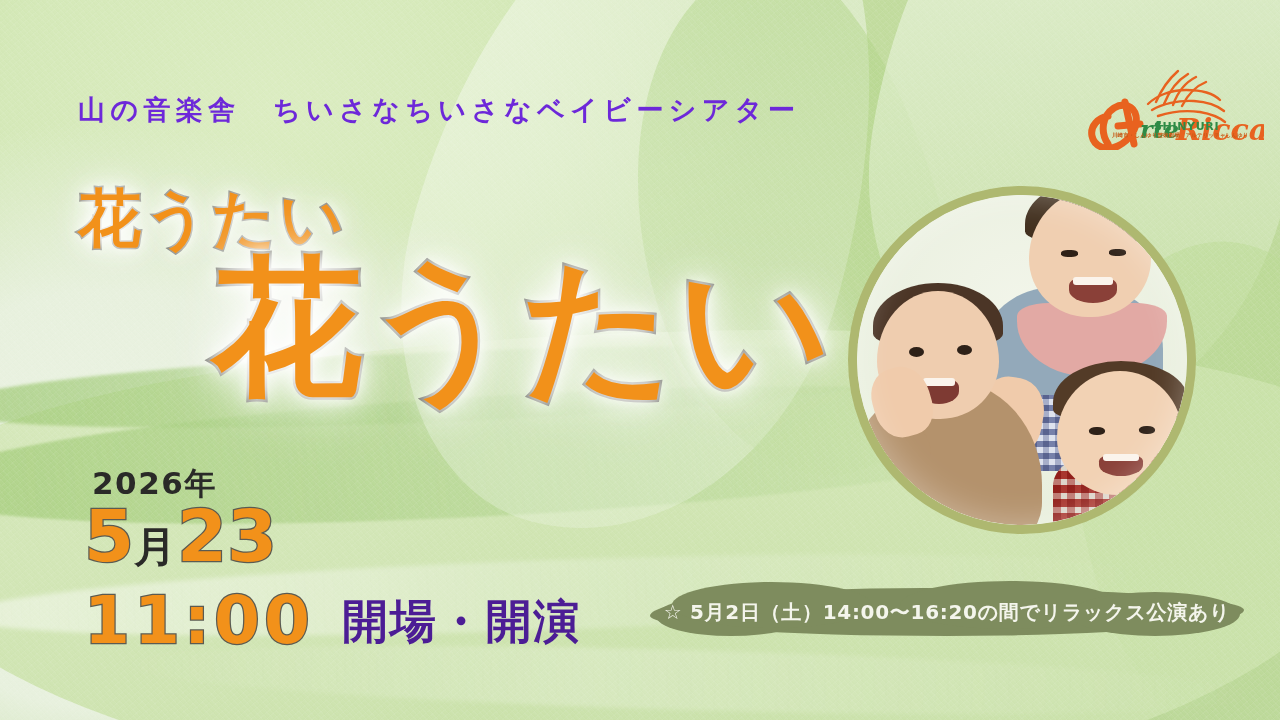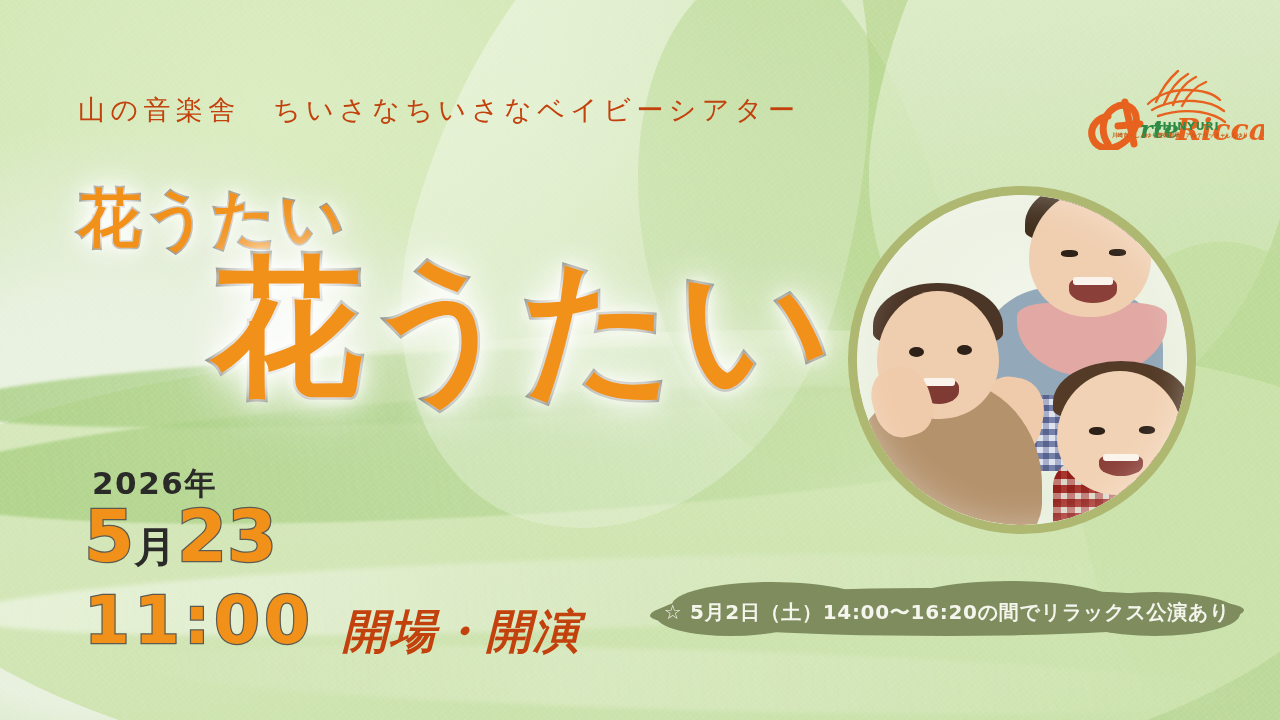--- a/index.html
+++ b/index.html
@@ -87,22 +87,22 @@
     position:absolute;inset:0;pointer-events:none;
     background-image:
       repeating-linear-gradient(47deg, rgba(255,255,255,.055) 0 1px, rgba(0,0,0,.018) 1px 2px, rgba(255,255,255,0) 2px 4px),
       repeating-linear-gradient(-41deg, rgba(255,255,255,.05) 0 1px, rgba(0,0,0,.015) 1px 2px, rgba(255,255,255,0) 2px 5px);
     mix-blend-mode:overlay;opacity:.85;
   }
 
   
   .kicker{
     position:absolute;left:78px;top:92px;
-    font-size:27px;letter-spacing:.20em;color:#c2410c;
-    font-weight:400;white-space:nowrap;
+    font-size:27px;letter-spacing:.20em;color:#6d28d9;
+    font-weight:700;white-space:nowrap;
   }
 
   .title-small{
     position:absolute;left:78px;top:176px;
     font-size:63px;font-weight:700;letter-spacing:.05em;
     color:#F2911A;white-space:nowrap;
     -webkit-text-stroke:3px #5B5B52;
     paint-order:stroke fill;
     text-shadow:
       0 0 12px #FFFFFF, 0 0 22px #FFFFFF, 0 0 34px rgba(255,255,255,.95),
@@ -132,30 +132,30 @@
     font-size:72px;font-weight:700;color:#F2911A;line-height:1;
     -webkit-text-stroke:2.5px #5B5B52;paint-order:stroke fill;
   }
   .date-line .kan{
     font-size:42px;font-weight:600;color:#2A2A28;line-height:1;
     letter-spacing:.02em;
   }
 
   .time-line{
     position:absolute;left:84px;top:588px;
-    display:flex;align-items:flex-end;white-space:nowrap;
+    display:flex;align-items:center;white-space:nowrap;
   }
   .time-line .tnum{
     font-size:66px;font-weight:700;color:#F2911A;line-height:1;
     letter-spacing:.06em;
     -webkit-text-stroke:2.5px #5B5B52;paint-order:stroke fill;
   }
   .time-line .tlabel{
-    font-size:46px;font-weight:600;color:#c2410c;line-height:1;
-    margin-left:28px;letter-spacing:.04em;font-style:italic;
+    font-size:46px;font-weight:600;color:#4c1d95;line-height:1;
+    margin-left:28px;letter-spacing:.04em;
   }
 
   
   .relax-banner{
     position:absolute;left:650px;top:588px;width:594px;height:48px;
   }
   .relax-banner .blob{
     position:absolute;inset:0;
     background:#7E8C5E;
     border-radius:46% 54% 50% 50% / 58% 46% 54% 42%;

